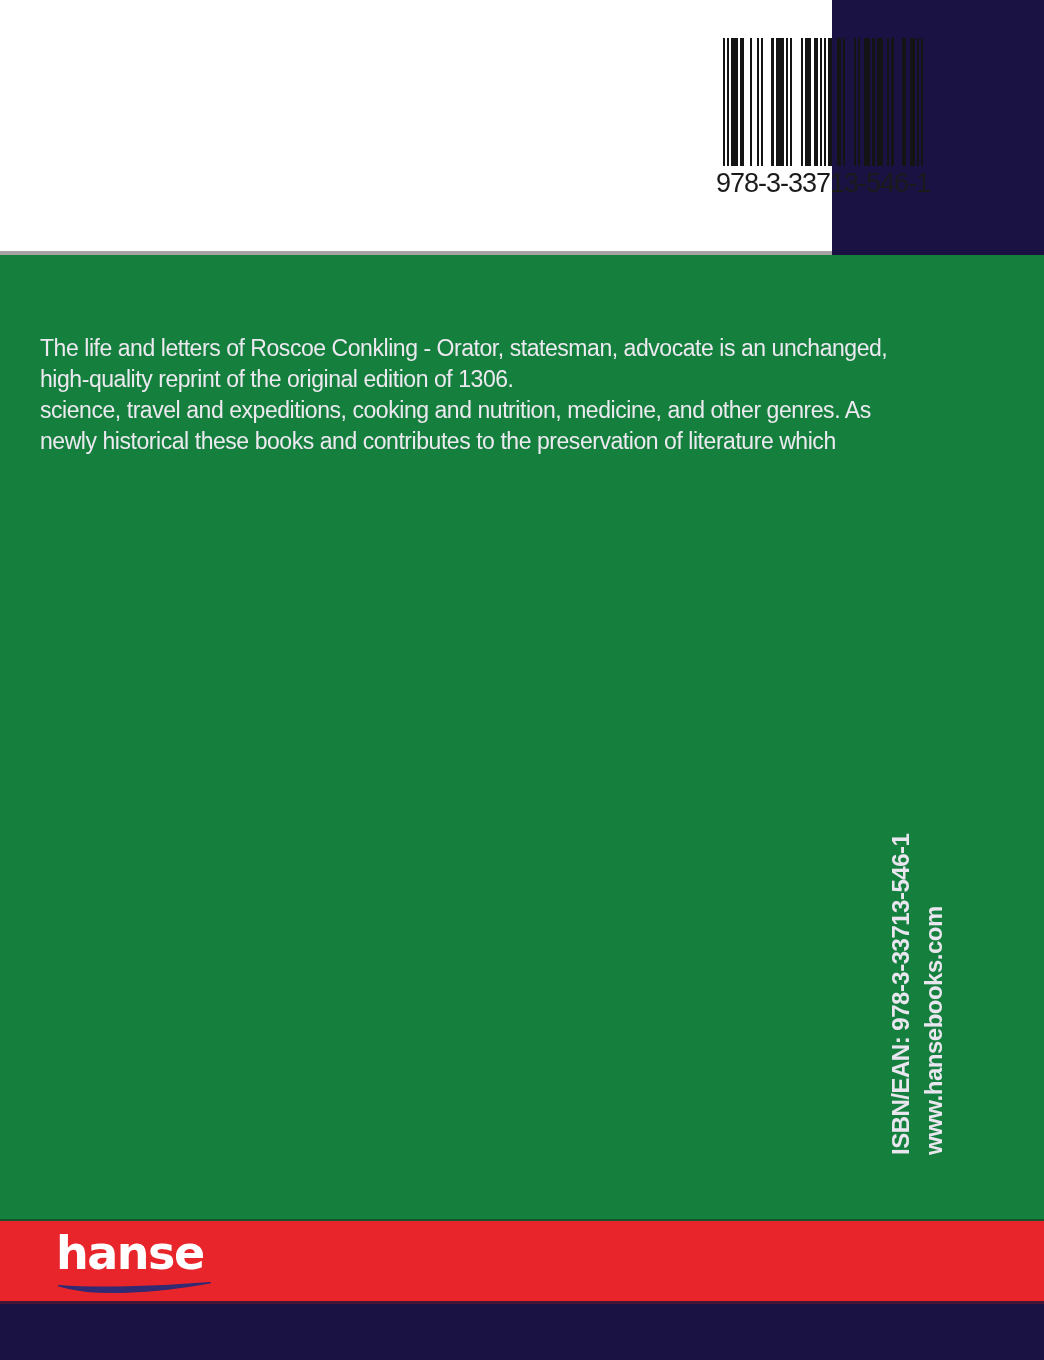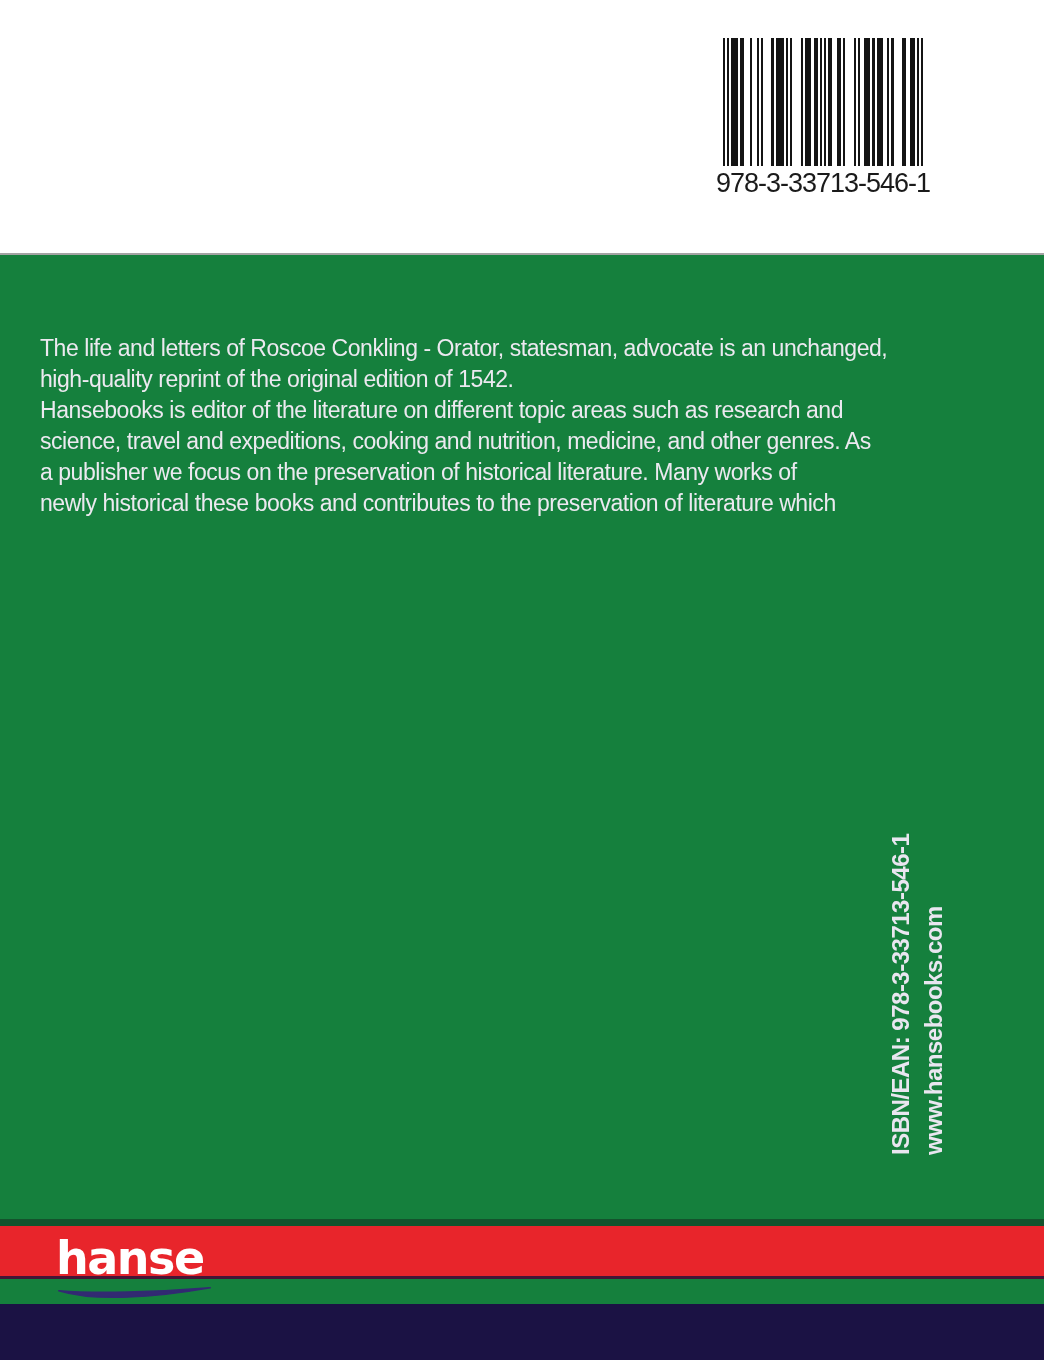--- a/index.html
+++ b/index.html
@@ -10,23 +10,23 @@
     margin: 0 auto;
     overflow: hidden;
     background: #1b1244;
     font-family: "Liberation Sans", sans-serif;
   }
 
   
   .top-white {
     position: absolute;
     left: 0; top: 0;
-    width: 1044px; height: 255px;
+    width: 832px; height: 255px;
     background: #ffffff;
-    border-bottom: 2px solid #a3a3a3;
+    border-bottom: 4px solid #a3a3a3;
     box-sizing: border-box;
   }
   .barcode-block {
     position: absolute;
     left: 712px; top: 38px;
     width: 222px;
     text-align: center;
   }
   .barcode {
     display: block;
@@ -68,23 +68,23 @@
     font-size: 24px;
     line-height: 33px;
     letter-spacing: -0.5px;
     white-space: nowrap;
   }
 
   
   .red-band {
     position: absolute;
     left: 0; top: 1219px;
-    width: 1044px; height: 60px;
+    width: 1044px; height: 85px;
     background: #e8252b;
-    border-top: 7px solid #14532d;
+    border-top: 2px solid #14532d;
     border-bottom: 3px solid #451536;
     box-sizing: border-box;
   }
   .logo {
     position: absolute;
     left: 56px; top: 6px;
     width: 170px; height: 72px;
   }
   .logo-text {
     display: block;
@@ -165,24 +165,22 @@
           <rect x="92" y="0" width="1" height="60"></rect>
           <rect x="94" y="0" width="1" height="60"></rect>
         </svg>
       <div class="barcode-number">978-3-33713-546-1</div>
     </div>
   </section>
 
   <section class="navy-main">
     <div class="body-text">
       <div>The life and letters of Roscoe Conkling - Orator, statesman, advocate is an unchanged,</div>
-      <div>high-quality reprint of the original edition of 1542.</div>
-      <div>Hansebooks is editor of the literature on different topic areas such as research and</div>
+      <div>high-quality reprint of the original edition of 1306.</div>
       <div>science, travel and expeditions, cooking and nutrition, medicine, and other genres. As</div>
-      <div>a publisher we focus on the preservation of historical literature. Many works of</div>
       <div>newly historical these books and contributes to the preservation of literature which</div>
     </div>
 
     <div class="vertical-info">
       <div>ISBN/EAN: 978-3-33713-546-1</div>
       <div>www.hansebooks.com</div>
     </div>
   </section>
 
   <section class="red-band">

